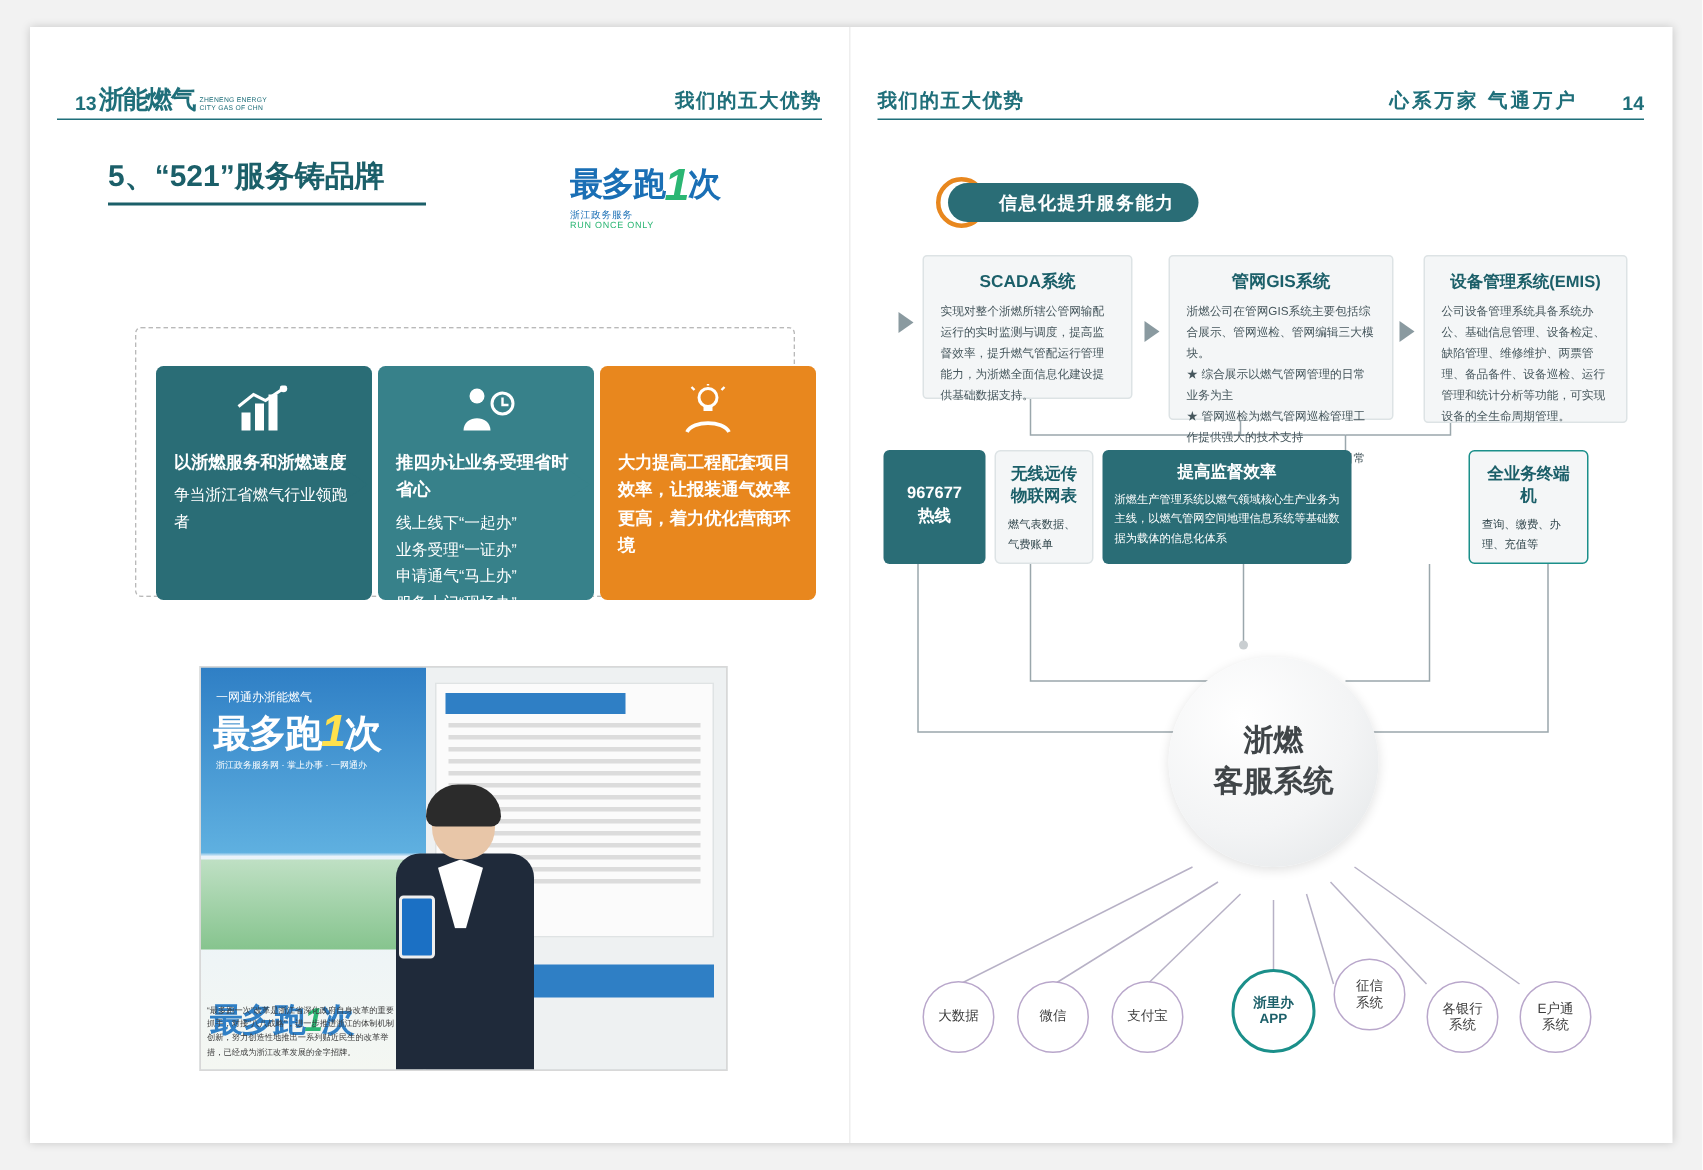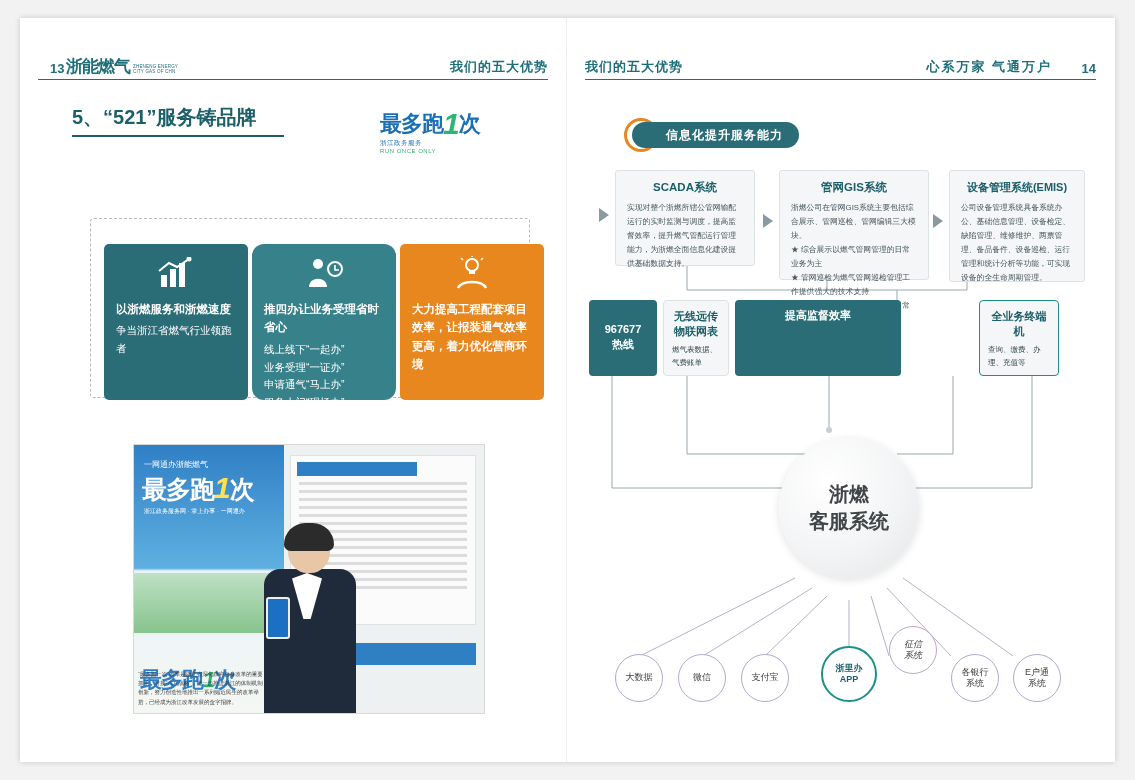--- a/index.html
+++ b/index.html
@@ -106,21 +106,21 @@
   .card {
     position: absolute; top: 226px;
     width: 144px; height: 156px;
     border-radius: 5px;
     color: #fff;
     padding: 10px 12px 8px;
     font-size: 11px;
     line-height: 1.65;
   }
   .card.c1 { left: 84px;  background: #2a6d76; }
-  .card.c2 { left: 232px; background: #37818a; border-radius: 12px; }
+  .card.c2 { left: 232px; background: #37818a; }
   .card.c3 { left: 380px; background: #e8871e; }
   .card .ico {
     height: 40px; display: flex; align-items: center; justify-content: center;
     margin-bottom: 6px;
   }
   .card .ico svg { display:block; }
   .card .head {
     font-weight: bold; text-align: left; font-size: 11.5px; line-height: 1.6;
   }
   .card .body { font-size: 10.5px; line-height: 1.7; margin-top: 4px; }
@@ -464,20 +464,21 @@
         <div class="m-h" style="white-space:pre-line; margin-top:14px">967677
 热线</div>
       </div>
       <div class="mid" style="left:96px; top:282px; width:66px; height:76px; background:#f4f6f7; border:1px solid #dde3e5; color:#32474d;">
         <div class="m-h" style="white-space:pre-line; color:#1b5f69">无线远传
 物联网表</div>
         <div class="m-b">燃气表数据、气费账单</div>
       </div>
       <div class="mid" style="left:168px; top:282px; width:166px; height:76px; background:#2a6d76;">
         <div class="m-h">提高监督效率</div>
+        <div class="m-b">浙燃生产管理系统以燃气领域核心生产业务为主线，以燃气管网空间地理信息系统等基础数据为载体的信息化体系</div>
       </div>
       <div class="mid" style="left:412px; top:282px; width:80px; height:76px; background:#f4f6f7; border:1px solid #1b8f8a; color:#32474d;">
         <div class="m-h" style="color:#1b5f69">全业务终端机</div>
         <div class="m-b">查询、缴费、办理、充值等</div>
       </div>
 
       <div class="hub" style="left:212px; top:420px;">
         <div>浙燃</div>
         <div>客服系统</div>
       </div>
@@ -488,21 +489,21 @@
       <div class="node" style="left:111px; top:636px;justify-content:center;">
         <span style="white-space:pre-line">微信</span>
       </div>
       <div class="node" style="left:174px; top:636px;">
         <span style="white-space:pre-line">支付宝</span>
       </div>
       <div class="node hl" style="left:254px; top:628px; width:56px; height:56px;">
         <span style="white-space:pre-line">浙里办
 APP</span>
       </div>
-      <div class="node" style="left:322px; top:608px;font-style:italic;">
+      <div class="node" style="left:322px; top:621px;">
         <span style="white-space:pre-line">征信
 系统</span>
       </div>
       <div class="node" style="left:384px; top:636px;">
         <span style="white-space:pre-line">各银行
 系统</span>
       </div>
       <div class="node" style="left:446px; top:636px;">
         <span style="white-space:pre-line">E户通
 系统</span>

